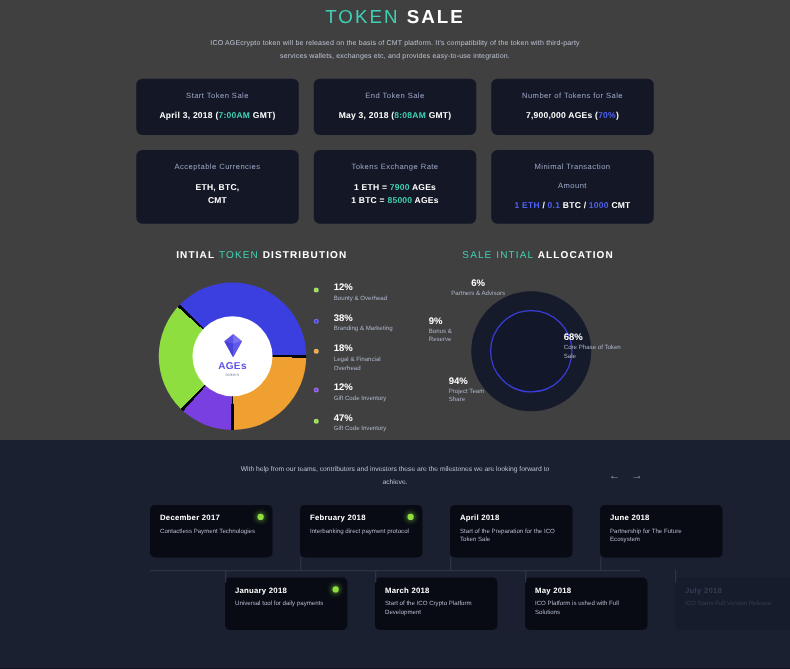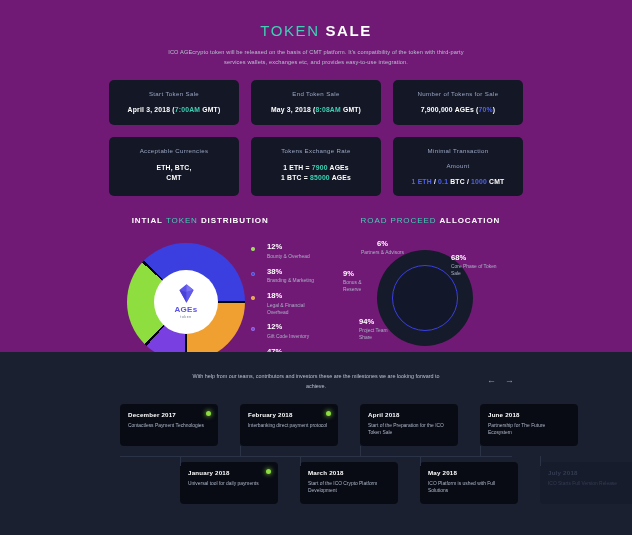--- a/index.html
+++ b/index.html
@@ -6,21 +6,21 @@
   html, body {
     width: 632px; height: 535px;
     background: #05060a;
     font-family: "Liberation Sans", sans-serif;
     color: #ffffff;
     overflow: hidden;
   }
   .page { position: relative; width: 632px; height: 535px; }
 
   
-  .token-sale { background: #701a75; padding: 22px 0 16px; }
+  .token-sale { background: #404040; padding: 5px 0 16px; }
   .sec-title {
     text-align: center;
     font-size: 15px;
     letter-spacing: 1.6px;
     font-weight: 400;
   }
   .sec-title .accent { color: #3fd0b4; }
   .sec-title .plain { color: #ffffff; font-weight: 700; }
   .sec-sub {
     margin: 8px auto 0;
@@ -116,21 +116,21 @@
     width: 66px; height: 66px; border-radius: 50%;
     border: 1.2px solid #3b3fe0;
     background: #12172a;
   }
   .callout { position: absolute; }
   .callout .pct { font-size: 7.6px; font-weight: 700; color: #fff; }
   .callout .lbl { font-size: 4.9px; color: #aab2c6; line-height: 1.45; margin-top: 1px; }
   .co-partners { top: 0px; left: 16px; text-align: center; }
   .co-bonus { top: 30px; left: -2px; }
   .co-team { top: 78px; left: 14px; }
-  .co-core { top: 14px; right: 0px; width: 54px; }
+  .co-core { top: 43px; right: 0px; width: 54px; }
 
   
   .roadmap {
     position: absolute; left: 0; bottom: 0;
     width: 632px; height: 183px;
     background: #1a2030;
     padding-top: 12px;
   }
   .rm-sub {
     margin: 7px auto 0;
@@ -219,21 +219,21 @@
       </div>
     </div>
 
     <div class="charts-head">
       <div class="chart-title">
         <span class="plain">INTIAL</span>
         <span class="accent">TOKEN</span>
         <span class="plain">DISTRIBUTION</span>
       </div>
       <div class="chart-title">
-        <span class="accent">ROAD PROCEED</span>
+        <span class="accent">SALE INTIAL</span>
         <span class="plain">ALLOCATION</span>
       </div>
     </div>
 
     <div class="charts-row">
 
       <div class="chart-left">
         <div class="donut1" id="donut1" style="background: conic-gradient(from -90deg, rgb(142, 222, 63) 1.2deg, rgb(142, 222, 63) 42deg, rgb(5, 6, 10) 42deg, rgb(5, 6, 10) 44.4deg, rgb(59, 63, 224) 44.4deg, rgb(59, 63, 224) 178.8deg, rgb(5, 6, 10) 178.8deg, rgb(5, 6, 10) 181.2deg, rgb(240, 160, 48) 181.2deg, rgb(240, 160, 48) 268.8deg, rgb(5, 6, 10) 268.8deg, rgb(5, 6, 10) 271.2deg, rgb(122, 63, 224) 271.2deg, rgb(122, 63, 224) 312deg, rgb(5, 6, 10) 312deg, rgb(5, 6, 10) 314.4deg, rgb(142, 222, 63) 314.4deg, rgb(142, 222, 63) 376.8deg, rgb(5, 6, 10) 376.8deg, rgb(5, 6, 10) 379.2deg);">
           <div class="hole">
             <svg class="gem" viewBox="0 0 24 26">

